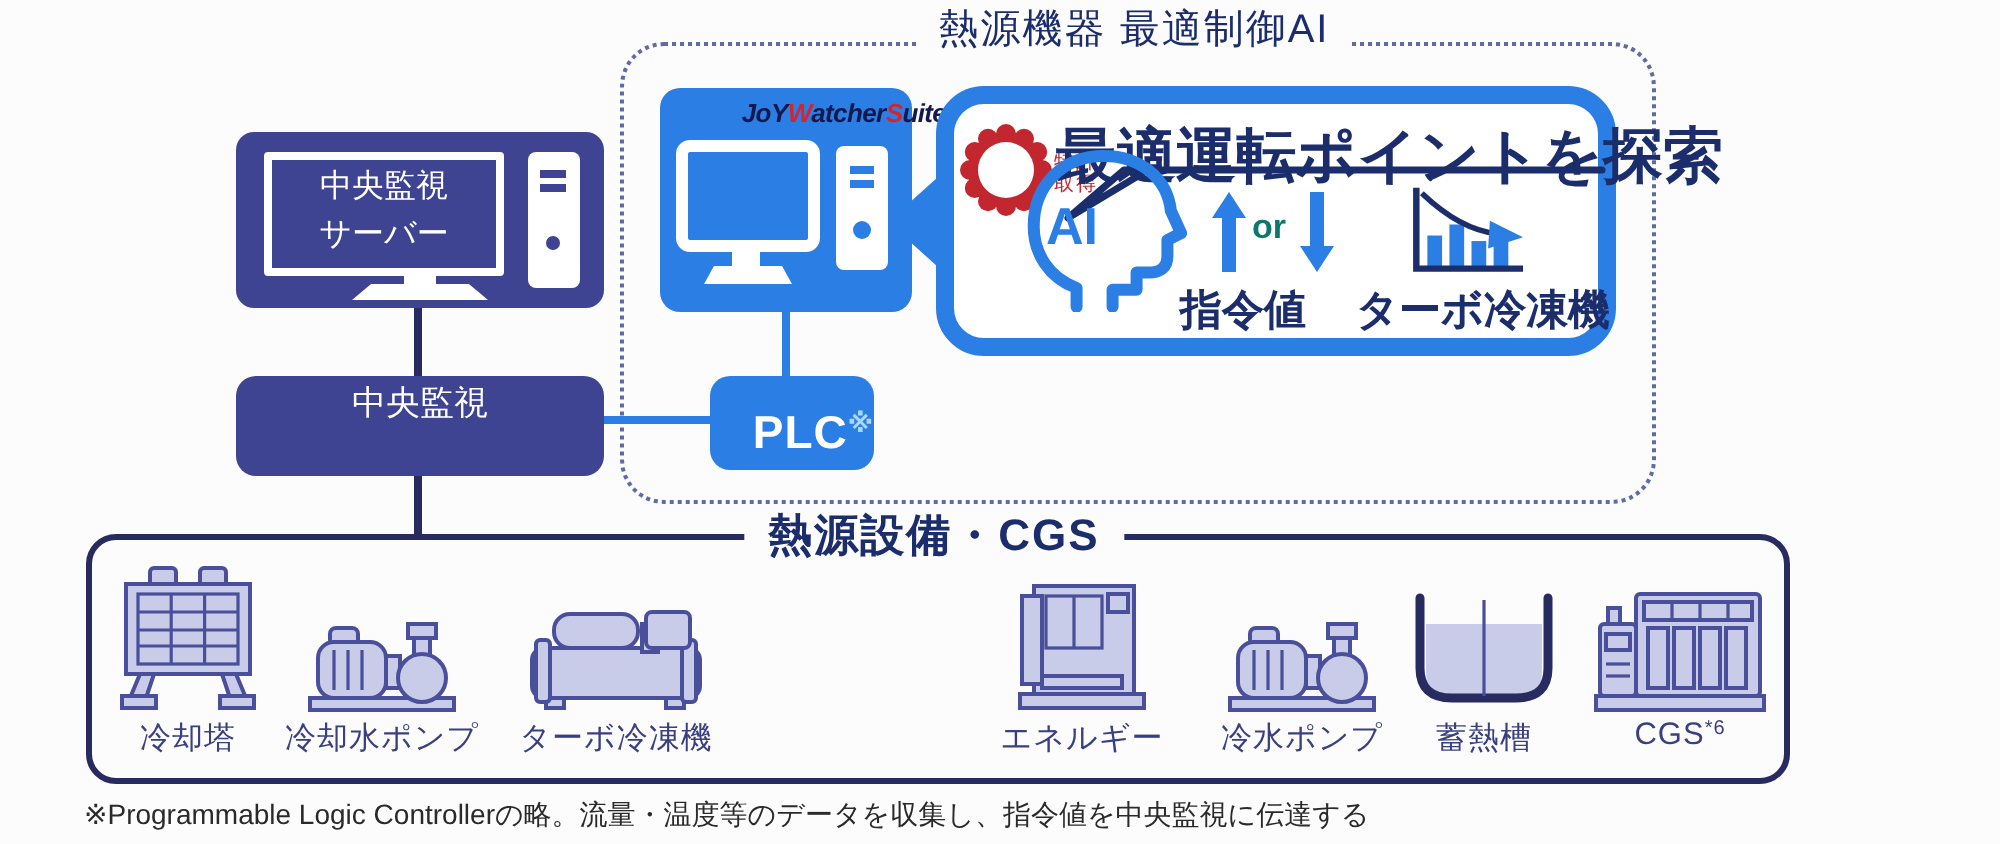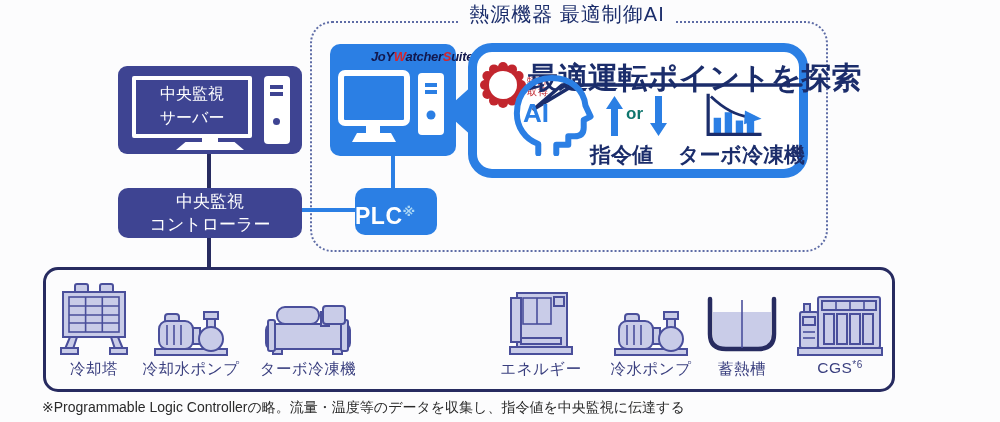--- a/index.html
+++ b/index.html
@@ -33,21 +33,21 @@
           border-radius:10px;color:#fff;font-size:17px;text-align:center;line-height:23px;padding-top:2px;
           box-sizing:border-box;}
   
   .jw{position:absolute;left:330px;top:44px;width:126px;height:112px;background:#2B7FE4;border-radius:10px;}
   .jw-logo{position:absolute;left:0;top:5px;width:100%;text-align:center;font-size:13px;
           font-weight:bold;font-style:italic;letter-spacing:-0.3px;white-space:nowrap;margin-left:29px;}
   .jw-logo .n{color:#13184E;} .jw-logo .r{color:#D5252B;}
   .jw-pc{position:absolute;left:8px;top:26px;}
   
   .plc{position:absolute;left:355px;top:188px;width:82px;height:47px;background:#2B7FE4;border-radius:10px;
-       color:#fff;font-size:23px;font-weight:bold;text-align:left;line-height:47px;letter-spacing:0.5px;}
+       color:#fff;font-size:23px;font-weight:bold;text-align:right;line-height:47px;letter-spacing:0.5px;}
   .plc sup{font-size:13px;color:#A9D6F4;vertical-align:8px;font-weight:bold;}
   
   .bubble{position:absolute;left:468px;top:43px;width:340px;height:135px;background:#fff;
           border:9px solid #2B7FE4;border-radius:24px;box-sizing:border-box;}
   .bubble-tail{position:absolute;left:444px;top:84px;width:0;height:0;
           border-top:27px solid transparent;border-bottom:27px solid transparent;
           border-right:30px solid #2B7FE4;}
   .badge{position:absolute;left:479px;top:61px;width:48px;height:48px;}
   .badge .bt{position:absolute;width:100%;text-align:left;font-size:10px;font-weight:normal;
           color:#C2262E;letter-spacing:1px;}
@@ -103,21 +103,20 @@
     <div class="server-base"></div>
     <div class="server-tower">
       <i class="bar" style="top:9px;"></i>
       <i class="bar" style="top:16px;"></i>
       <i class="dot"></i>
     </div>
   </div>
 
   <div class="controller">
     <div>中央監視</div>
-    <div>コントローラー</div>
   </div>
 
   <div class="jw">
     <div class="jw-logo"><span class="n">JoY</span><span class="r">W</span><span class="n">atcher</span><span class="r">S</span><span class="n">uite</span></div>
     <svg class="jw-pc" width="110" height="82" viewBox="0 0 110 82">
       <rect x="3" y="3" width="66" height="50" rx="4" fill="#2B7FE4" stroke="#fff" stroke-width="6"></rect>
       <rect x="28" y="56" width="14" height="7" fill="#fff"></rect>
       <path d="M19 63 H53 L58 72 H14 Z" fill="#fff"></path>
       <rect x="80" y="3" width="26" height="62" rx="4" fill="#fff"></rect>
       <rect x="87" y="13" width="12" height="4" fill="#2B7FE4"></rect>
@@ -180,20 +179,21 @@
     <rect x="24" y="22" width="8" height="24" fill="#2B7FE4"></rect>
     <rect x="36" y="31" width="8" height="15" fill="#2B7FE4"></rect>
     <rect x="48" y="25" width="8" height="21" fill="#2B7FE4"></rect>
     <path d="M9 5 Q30 25 50 27" fill="none" stroke="#1B2D6B" stroke-width="3"></path>
     <polygon points="46,20 64,29 45,35" fill="#2B7FE4"></polygon>
     <path d="M6 2 V46 H64" fill="none" stroke="#1B2D6B" stroke-width="3.5"></path>
   </svg>
   <div class="energy-label">ターボ冷凍機</div>
 
   <div class="eq-frame"></div>
+  <div class="eq-title">熱源設備・CGS</div>
 
   <div class="eq-item" style="left:94px;">
     <div class="eq-icwrap">
         <svg width="72" height="74" viewBox="0 0 72 74">
       <rect x="17" y="2" width="13" height="9" rx="2" class="lf"></rect>
           <rect x="42" y="2" width="13" height="9" rx="2" class="lf"></rect>
       <rect x="5" y="10" width="62" height="45" class="lf"></rect>
       <rect x="11" y="15" width="50" height="35" class="ls"></rect>
       <line x1="27.6" y1="15" x2="27.6" y2="50"></line>
           <line x1="44.3" y1="15" x2="44.3" y2="50"></line>

